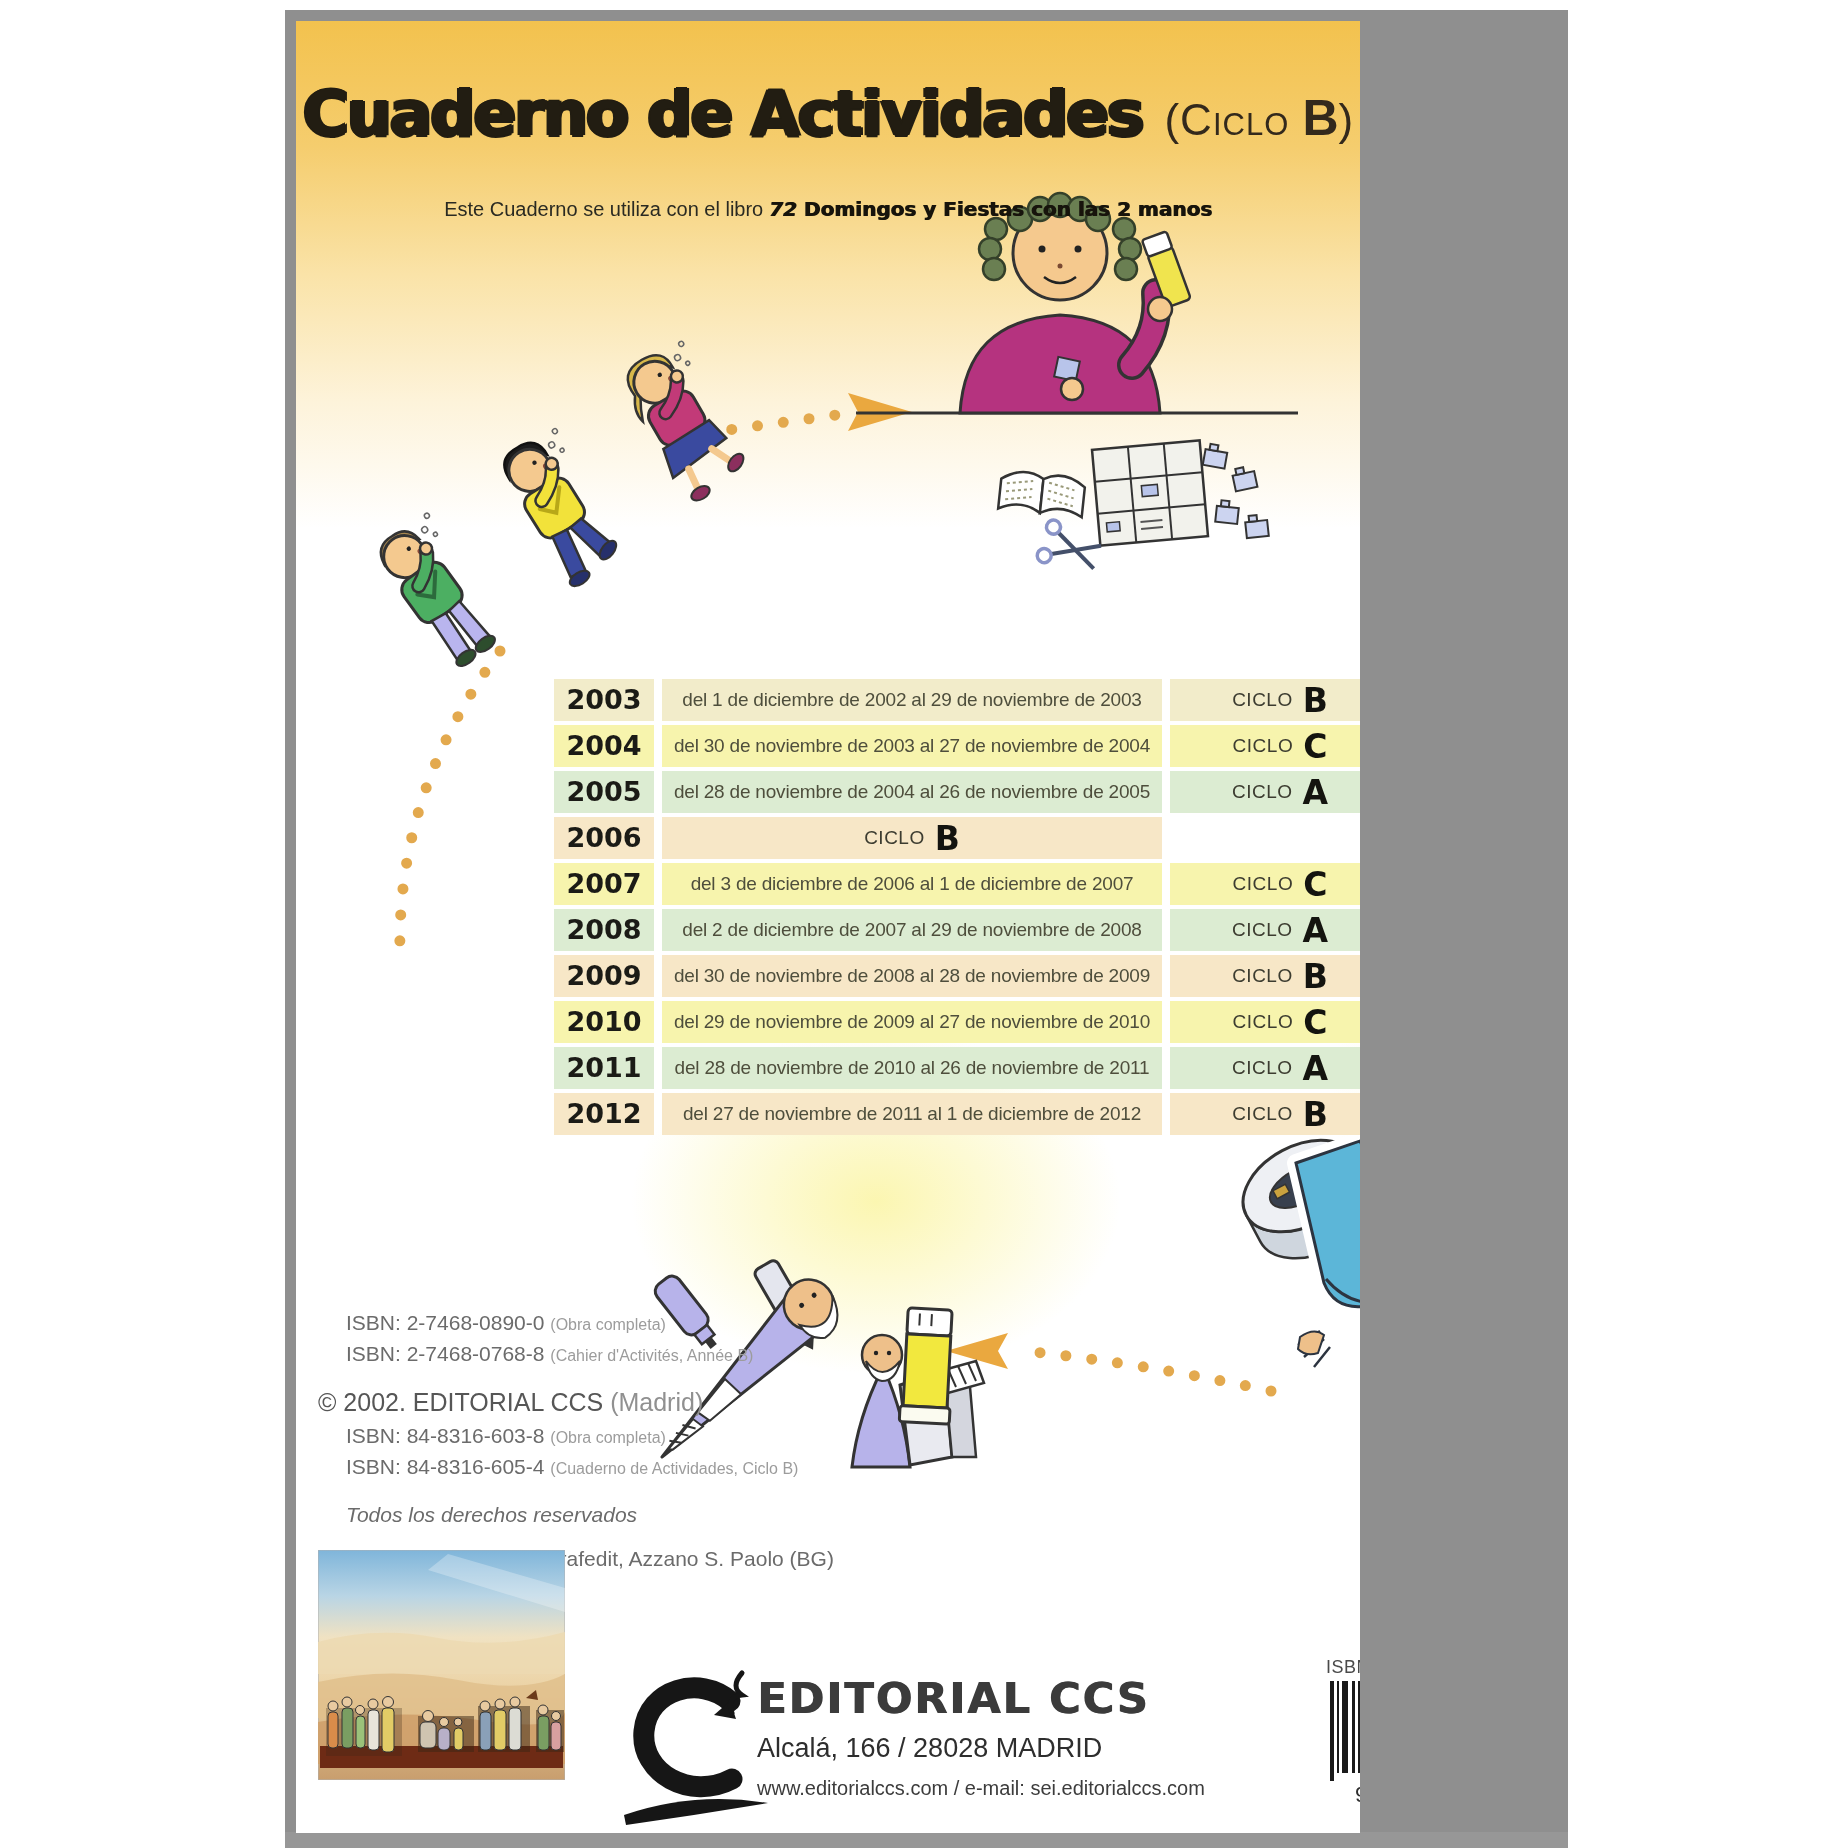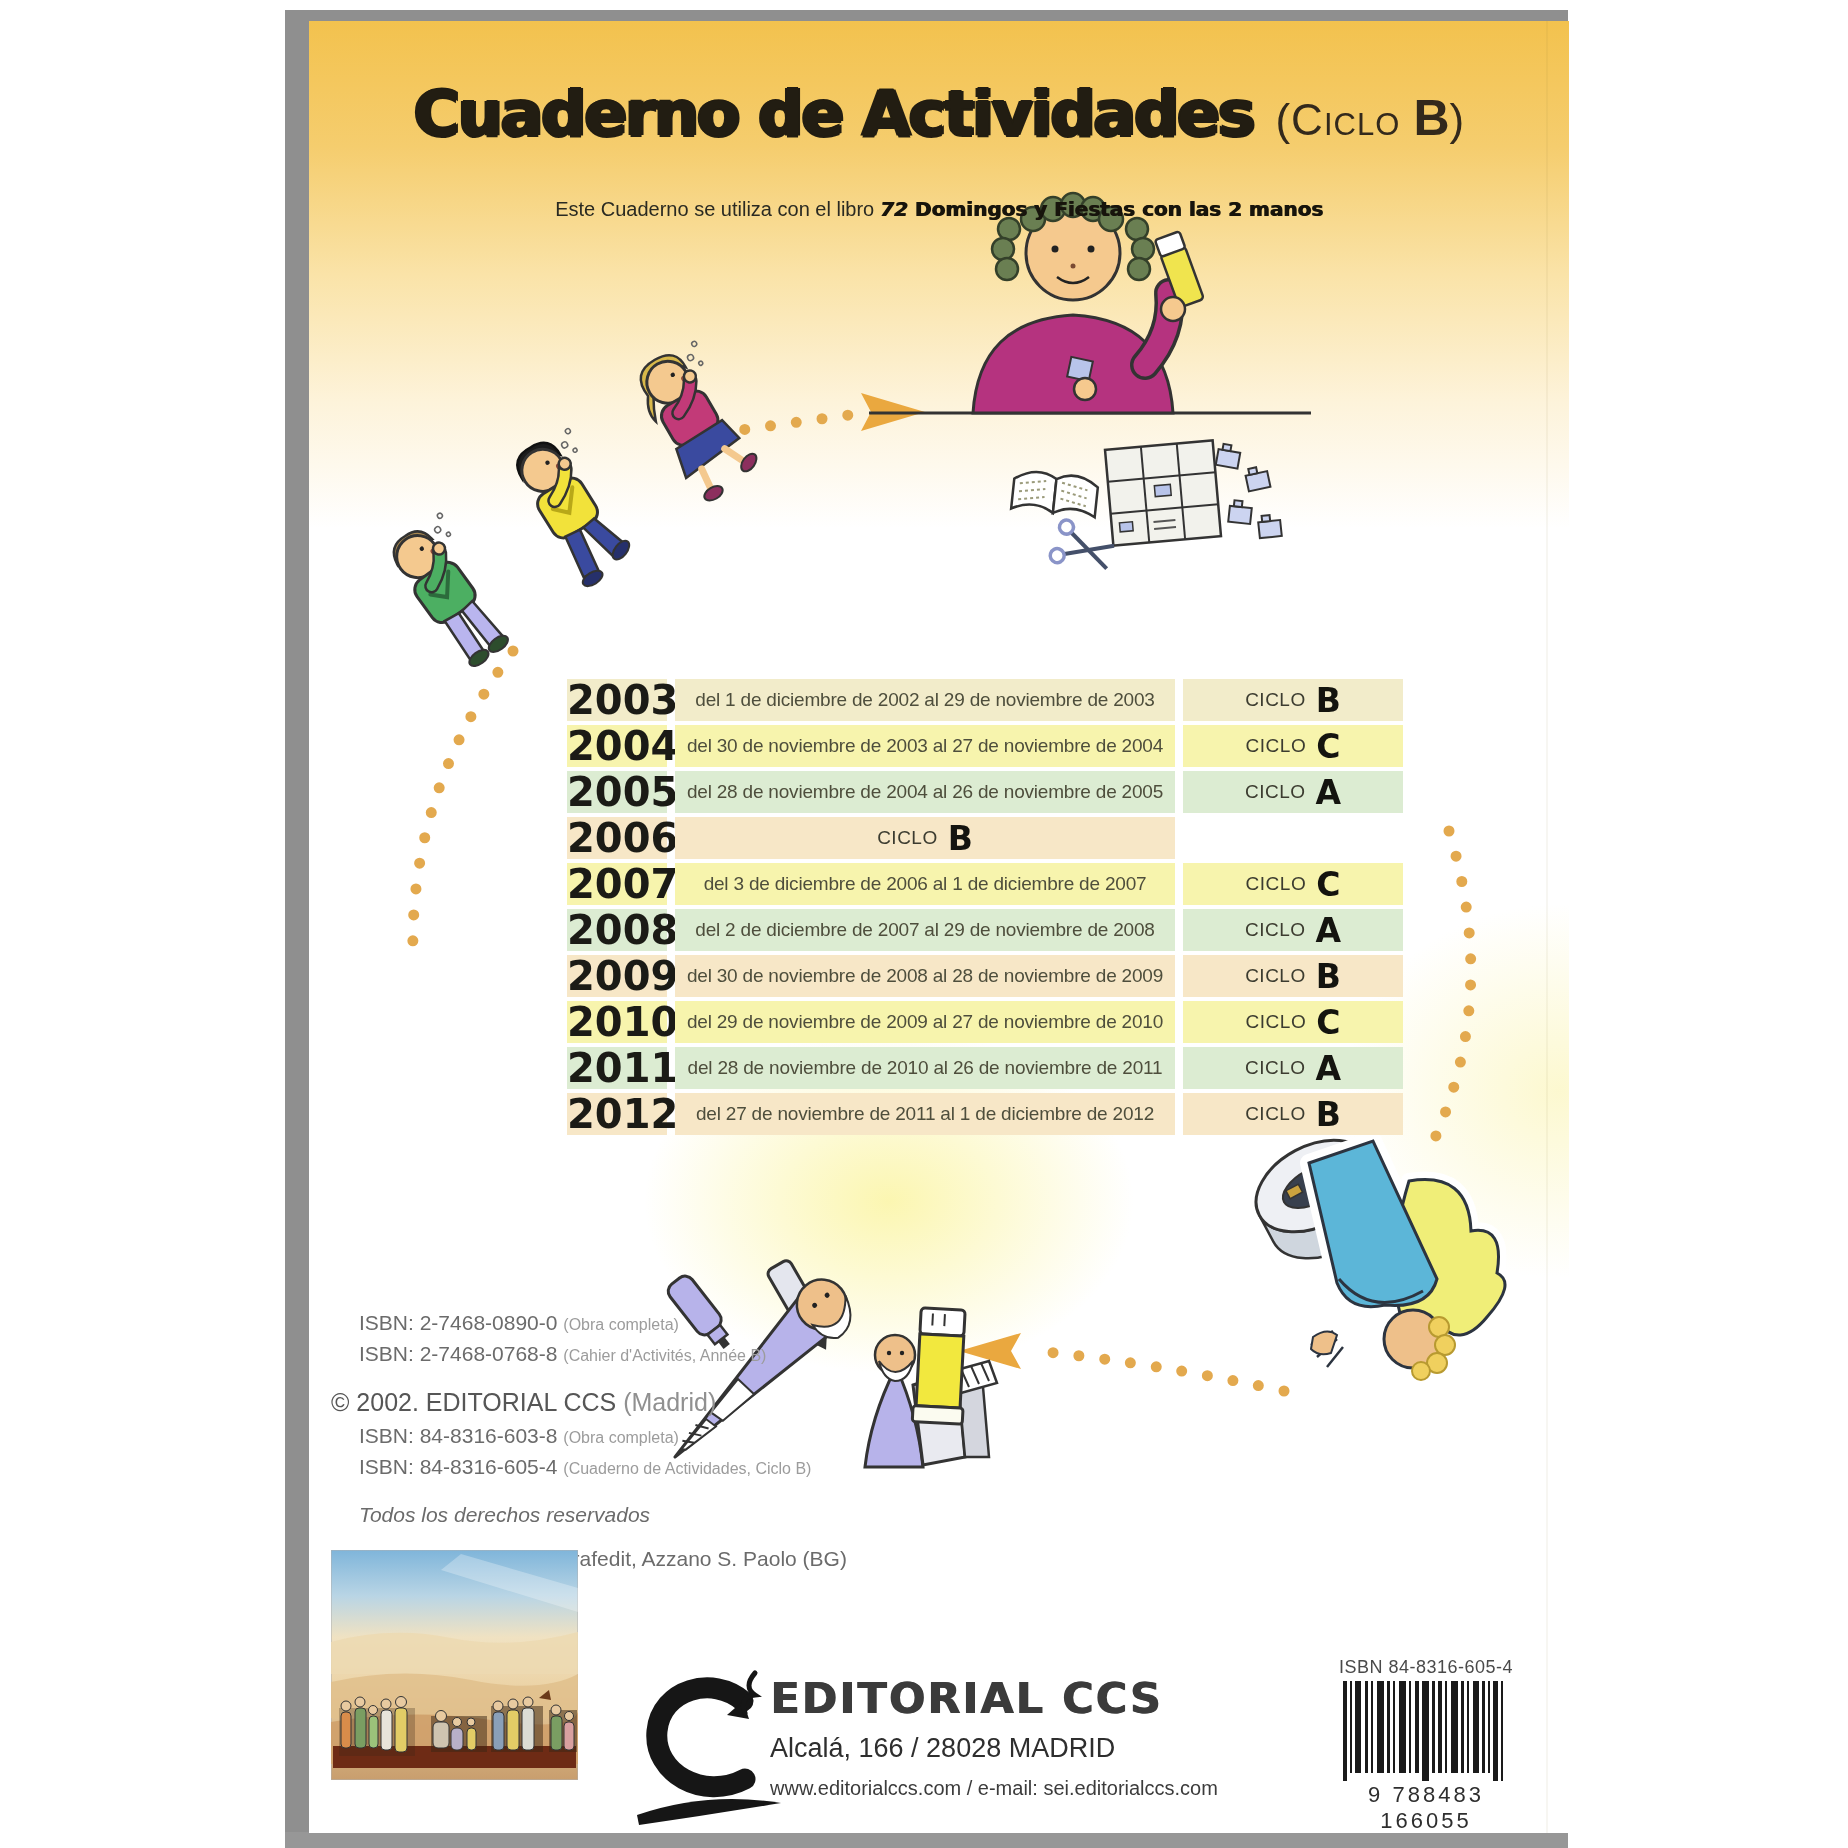--- a/index.html
+++ b/index.html
@@ -1,21 +1,21 @@
 <!DOCTYPE html>
 <html><head>
 <meta charset="utf-8">
 <style>
   html,body{margin:0;padding:0;background:#ffffff;}
   #stage{position:relative;width:1848px;height:1848px;background:#ffffff;overflow:hidden;
          font-family:"Liberation Sans",sans-serif;}
   
   .page-frame{position:absolute;left:285px;top:10px;width:1283px;height:1838px;background:#8f8f8f;}
   .page-frame .bottom-edge{position:absolute;left:0;bottom:0;width:100%;height:16px;background:#979797;}
-  .page{position:absolute;left:24px;top:11px;width:1260px;height:1812px;overflow:hidden;
+  .page{position:absolute;left:11px;top:11px;width:1064px;height:1812px;overflow:hidden;
     background:
       radial-gradient(340px 240px at 580px 1180px, rgba(249,240,125,.60), rgba(249,240,125,0) 72%),
       radial-gradient(300px 260px at 1250px 1070px, rgba(249,240,150,.45), rgba(249,240,150,0) 72%),
       linear-gradient(180deg,#f3c24e 0%,#f5cd6e 7%,#fae3a8 14%,#fdf3da 21%,#ffffff 28%,#ffffff 100%);}
   .crease{position:absolute;left:1237px;top:0;width:2px;height:100%;background:rgba(120,100,40,.06);}
 
   
   .title-row{position:absolute;left:0;top:56px;width:100%;display:flex;justify-content:center;
              align-items:baseline;gap:22px;}
   .main-title{font-family:"DejaVu Sans",sans-serif;font-size:63px;font-weight:bold;color:#221d12;
@@ -26,21 +26,21 @@
   .ciclo-tag .letter{font-size:50px;font-weight:bold;}
   .ciclo-tag .close{font-size:44px;}
   .subtitle{position:absolute;left:0;top:176px;width:100%;text-align:center;font-size:20px;color:#2a2a22;}
   .subtitle b{font-family:"DejaVu Sans",sans-serif;font-size:20px;color:#17140c;
       text-shadow:1px 0 0 #17140c;}
   .subtitle .num{font-style:italic;}
 
   
   .cal-table{position:absolute;left:258px;top:658px;width:836px;}
   .t-row{display:grid;grid-template-columns:100px 500px 220px;column-gap:8px;height:42px;margin-bottom:4px;}
-  .t-year{font-family:"DejaVu Sans",sans-serif;font-size:40px;font-weight:bold;color:#1b1b16;
+  .t-year{font-family:"DejaVu Sans",sans-serif;font-size:27px;font-weight:bold;color:#1b1b16;
           text-align:center;line-height:42px;letter-spacing:0px;}
   .t-date{font-size:19px;color:#4e4e3c;text-align:center;line-height:42px;letter-spacing:-0.2px;}
   .t-ciclo{display:flex;align-items:center;justify-content:center;gap:10px;}
   .t-ciclo .c-lab{font-size:19px;color:#3c3c30;letter-spacing:0.5px;}
   .t-ciclo .c-let{font-family:"DejaVu Sans",sans-serif;font-size:33px;font-weight:bold;color:#14140f;}
 
   
   .credits{position:absolute;left:22px;top:1283px;width:560px;line-height:1.15;}
   .cr-head{font-size:25px;color:#565656;}
   .cr-head .city{color:#909090;}

